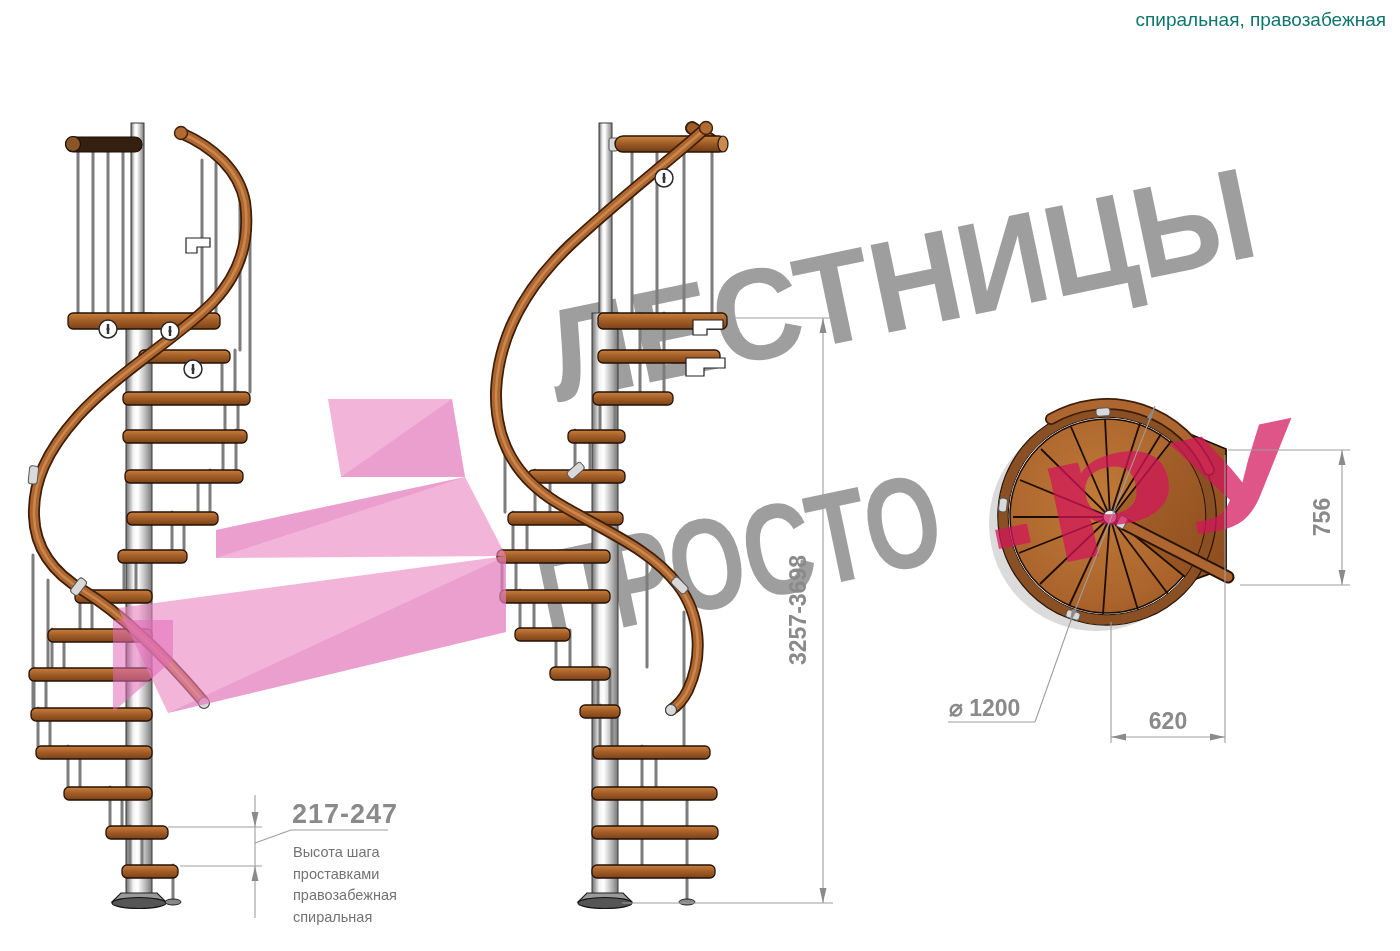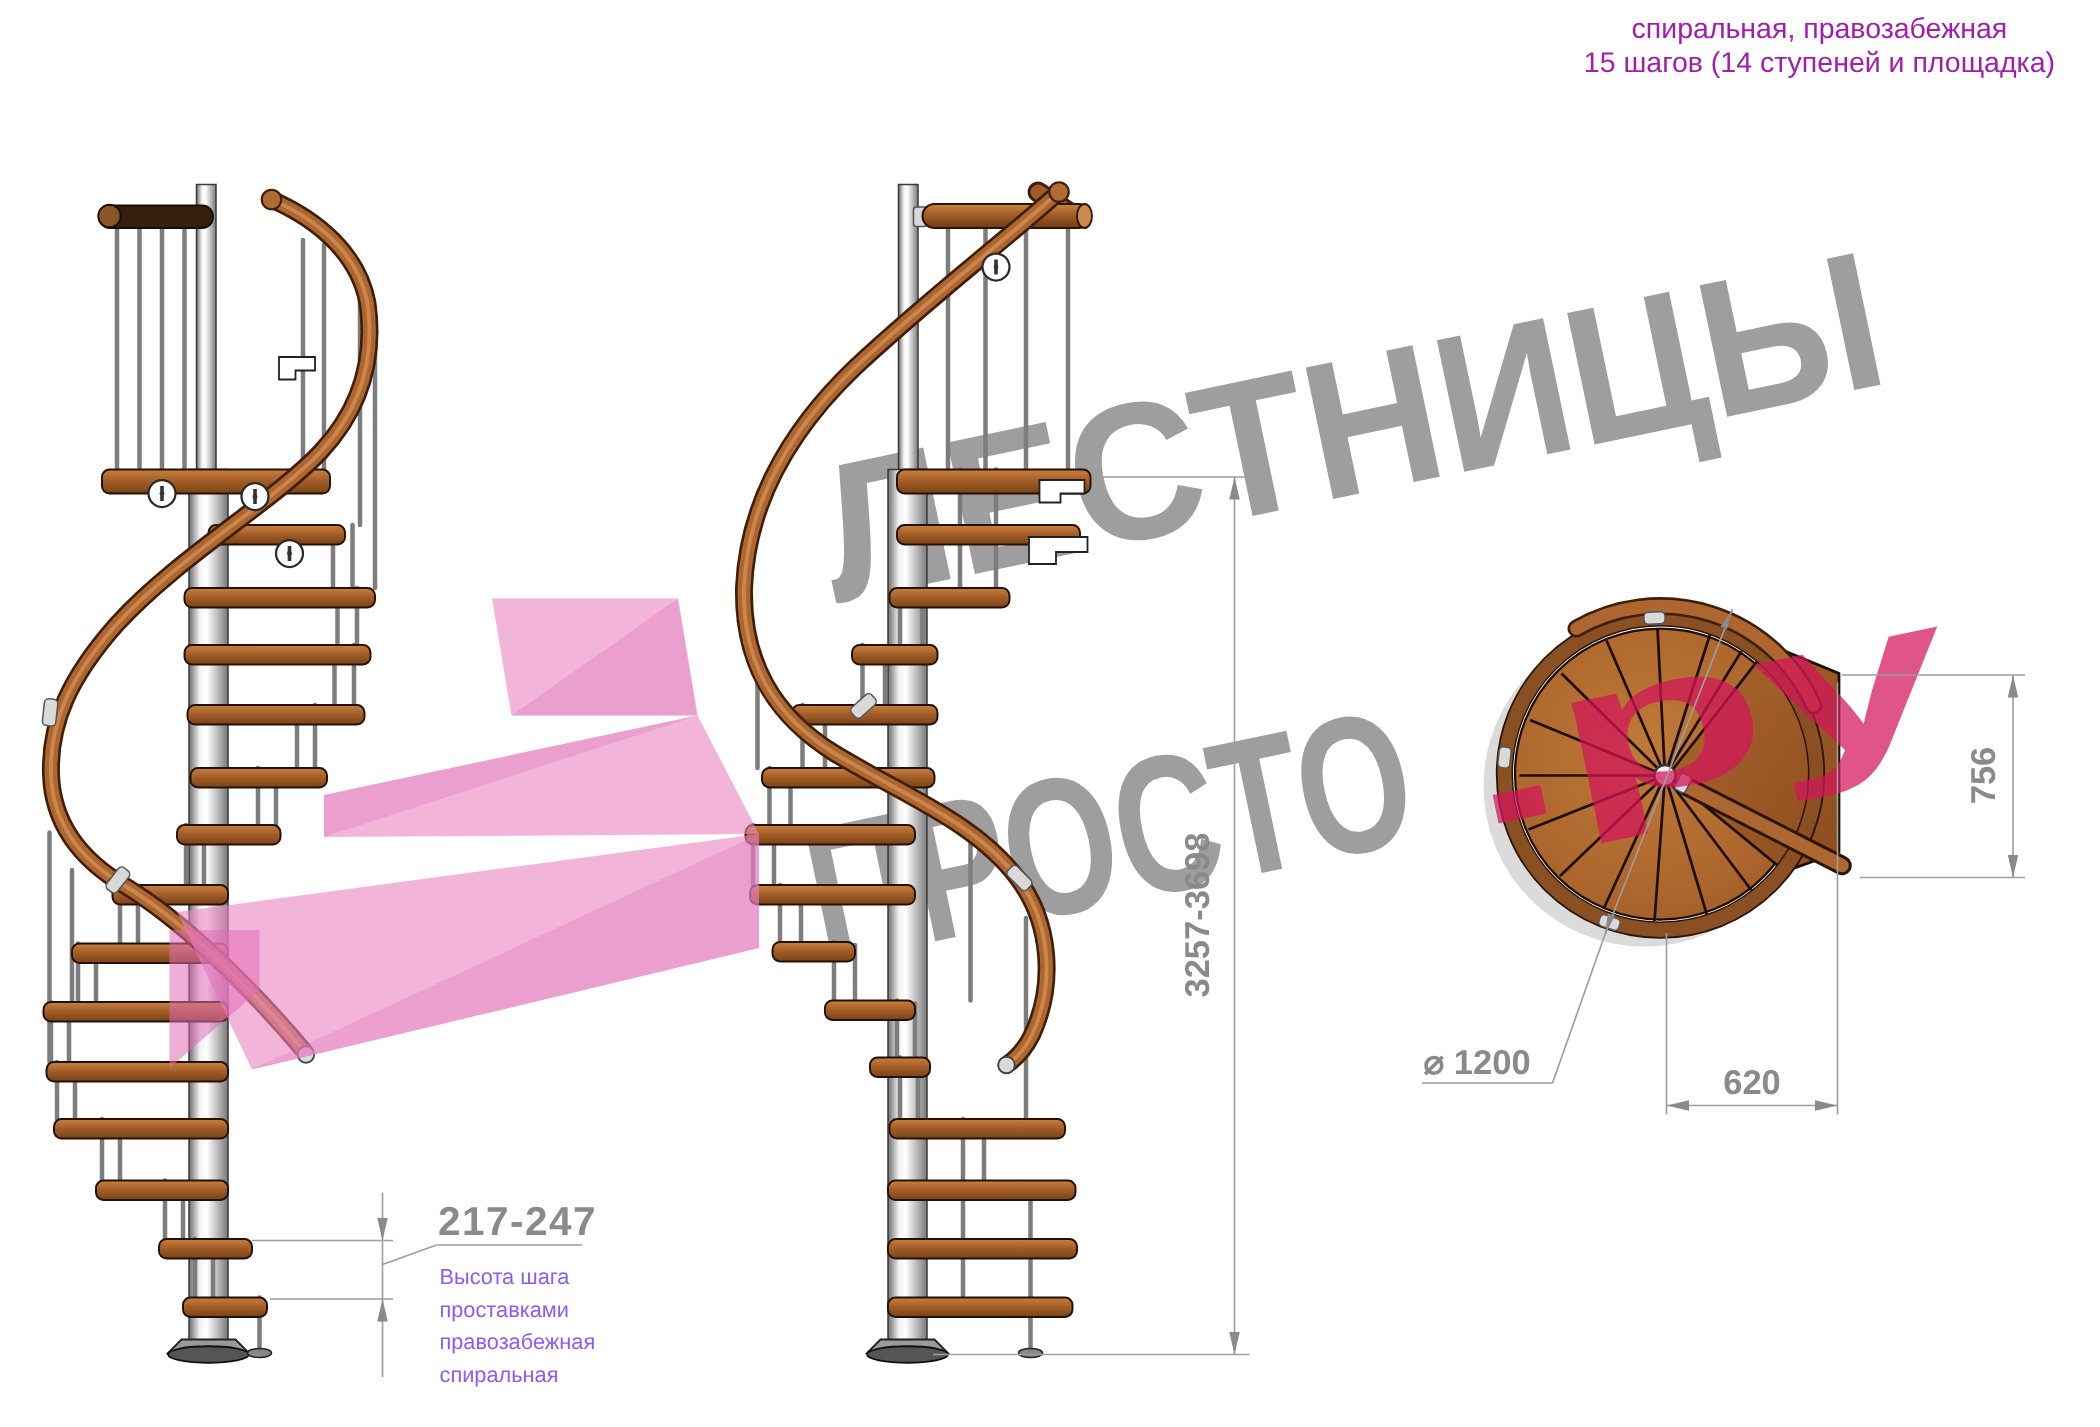--- a/index.html
+++ b/index.html
@@ -13,24 +13,24 @@
   .dim-arrow{fill:#8a8a8a;stroke:none;}
   .step{fill:url(#stepGrad);stroke:#241106;stroke-width:1.3;}
   .bal{stroke:#7d7d7d;stroke-width:3;stroke-linecap:round;}
   .rail-out{stroke:#3f1f09;stroke-width:12;fill:none;stroke-linecap:round;}
   .rail-in{stroke:#ad6630;stroke-width:8.5;fill:none;stroke-linecap:round;}
   .rail-hi{stroke:#cf8c50;stroke-width:2.6;fill:none;stroke-linecap:round;opacity:.85;}
   .pole{fill:url(#poleGrad);stroke:#3a3a3a;stroke-width:1;}
   .sleeve{fill:#d9d9d9;stroke:#555;stroke-width:1;}
   .spacer{fill:#fdfdfd;stroke:#2a2a2a;stroke-width:1.5;}
   .bracket{fill:#ffffff;stroke:#222;stroke-width:1.2;}
-  .header-block{position:absolute;top:8px;right:30px;text-align:center;
-     font-size:19px;line-height:23px;font-weight:500;color:#a21caf;}
+  .header-block{position:absolute;top:8px;right:14px;text-align:left;
+     font-size:19px;line-height:23px;font-weight:500;color:#0f766e;}
   .note-block{position:absolute;left:293px;top:842px;font-size:14.5px;line-height:21.5px;
-     color:#8b5cf6;}
+     color:#737373;}
 </style>
 </head>
 <body>
 
 <div class="stage">
 <svg width="1400" height="951" viewBox="0 0 1400 951">
   <defs>
     <linearGradient id="poleGrad" x1="0" y1="0" x2="1" y2="0">
       <stop offset="0" stop-color="#6e6e6e"></stop>
           <stop offset="0.28" stop-color="#f3f3f3"></stop>
@@ -356,21 +356,20 @@
       <polygon class="dim-arrow" points="255,866 251.5,881 258.5,881"></polygon>
       <line class="dim-line" x1="255" y1="843" x2="291" y2="830"></line>
       <line class="dim-line" x1="291" y1="830" x2="388" y2="830"></line>
       <text class="dim-text-big" x="292" y="823" text-anchor="start">217-247</text>
     </g>
   </g>
 </svg>
 
 <div class="header-block">
   <div>спиральная, правозабежная</div>
-  <div>15 шагов (14 ступеней и площадка)</div>
 </div>
 
 <div class="note-block">
   <div>Высота шага</div>
   <div>проставками</div>
   <div>правозабежная</div>
   <div>спиральная</div>
 </div>
 </div>
 

